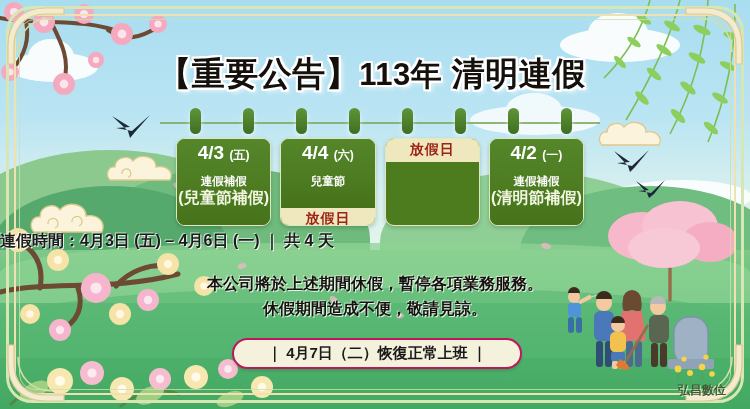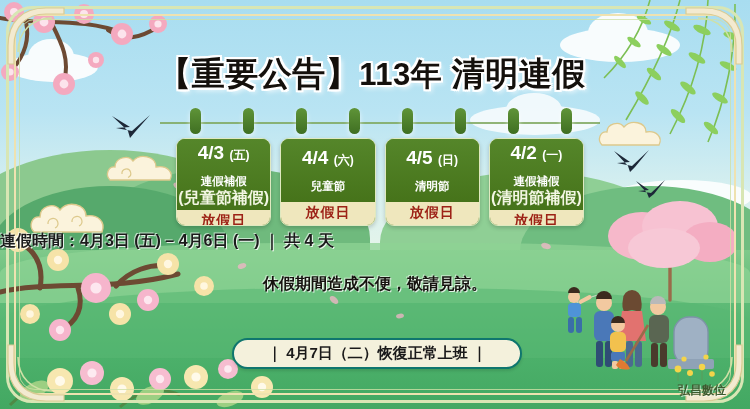--- a/index.html
+++ b/index.html
@@ -88,21 +88,21 @@
   .cards{position:absolute;left:176px;top:138px;width:408px;height:88px;display:flex;gap:9px;}
   .card{
     flex:1;border-radius:9px;overflow:hidden;
     background:#4d7c1e;
     box-shadow:0 2px 4px rgba(0,0,0,.18);
     display:flex;flex-direction:column;
     border:1px solid #dfe9c0;
   }
   .card-top{
     flex:1;display:flex;flex-direction:column;align-items:center;justify-content:center;
-    padding:4px 2px 3px;background:linear-gradient(to bottom,#55862a,#46731a);
+    padding:4px 2px 19px;background:linear-gradient(to bottom,#55862a,#46731a);
   }
   .card-date{color:#ffffff;font-weight:bold;font-size:19px;line-height:1.05;white-space:nowrap;}
   .card-date .wd{font-size:12px;font-weight:bold;}
   .card-sub{color:#ffffff;font-weight:bold;font-size:11.5px;line-height:1.18;margin-top:12px;white-space:nowrap;}
   .card-sub2{color:#f2f6e2;font-weight:bold;font-size:16px;line-height:1.15;white-space:nowrap;}
   .card-foot{
     background:#efe7bd;color:#9d2216;font-weight:bold;font-size:14px;
     text-align:center;padding:2px 0 3px;letter-spacing:1px;
   }
 
@@ -116,21 +116,21 @@
   
   .body-text{
     position:absolute;left:0;top:272px;width:750px;text-align:center;
     font-size:16px;font-weight:bold;color:#16130f;line-height:1.55;
     text-shadow:1px 1px 0 rgba(255,255,255,.8),-1px -1px 0 rgba(255,255,255,.55);
   }
 
   
   .pill{
     position:absolute;left:232px;top:338px;width:286px;height:27px;
-    background:#f4f1dc;border:2px solid #0f766e;border-radius:16px;
+    background:#f4f1dc;border:2px solid #be185d;border-radius:16px;
     display:flex;align-items:center;justify-content:center;
     font-size:15px;font-weight:bold;color:#1a1a1a;white-space:nowrap;
     box-shadow:0 2px 3px rgba(0,0,0,.12);
   }
 
   
   .signature{
     position:absolute;right:24px;bottom:10px;
     font-size:12px;color:#3c5a2e;font-weight:bold;
     text-shadow:1px 1px 0 rgba(255,255,255,.6);
@@ -455,42 +455,38 @@
     <div class="card">
       <div class="card-top">
         <div class="card-date"><span>4/4</span>&nbsp;<span class="wd">(六)</span></div>
         <div class="card-sub">兒童節</div>
         <div class="card-sub2"></div>
       </div>
       <div class="card-foot">放假日</div>
     </div>
 
     <div class="card">
-      <div class="card-top">
-        <div class="card-date"><span>4/5</span>&nbsp;<span class="wd">(日)</span></div>
-        <div class="card-sub">清明節</div>
-        <div class="card-sub2"></div>
-      </div>
       <div class="card-foot">放假日</div>
     </div>
 
     <div class="card">
       <div class="card-top">
         <div class="card-date"><span>4/2</span>&nbsp;<span class="wd">(一)</span></div>
         <div class="card-sub">連假補假</div>
         <div class="card-sub2">(清明節補假)</div>
       </div>
       <div class="card-foot">放假日</div>
     </div>
 
   </div>
 
   <div class="range">連假時間：4月3日 (五) – 4月6日 (一) ｜ 共 4 天</div>
 
   <div class="body-text">
+    <div>本公司將於上述期間休假，暫停各項業務服務。</div>
     <div>休假期間造成不便，敬請見諒。</div>
   </div>
 
   <div class="pill">｜ 4月7日（二）恢復正常上班 ｜</div>
 
   <div class="signature">弘昌數位</div>
 
 </div>
 
 </body></html>

